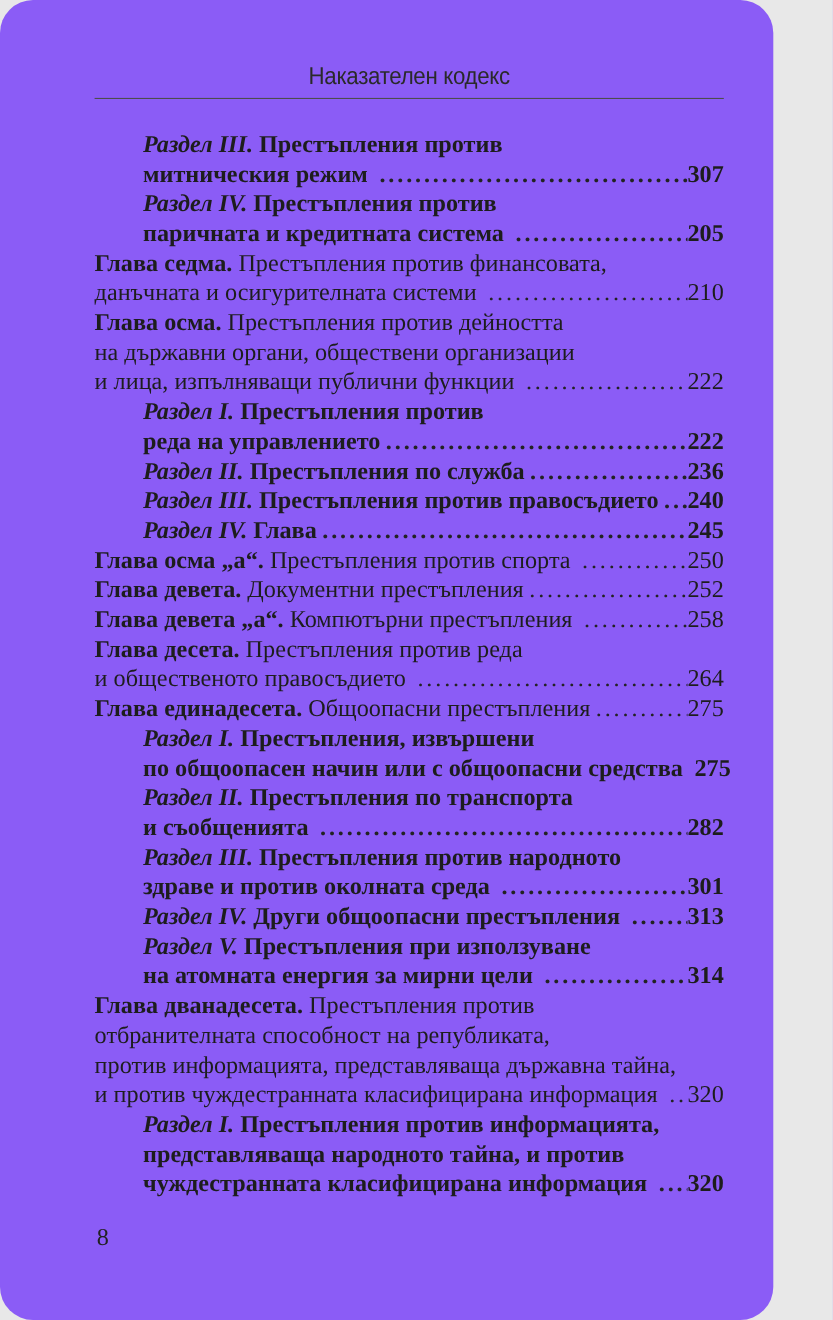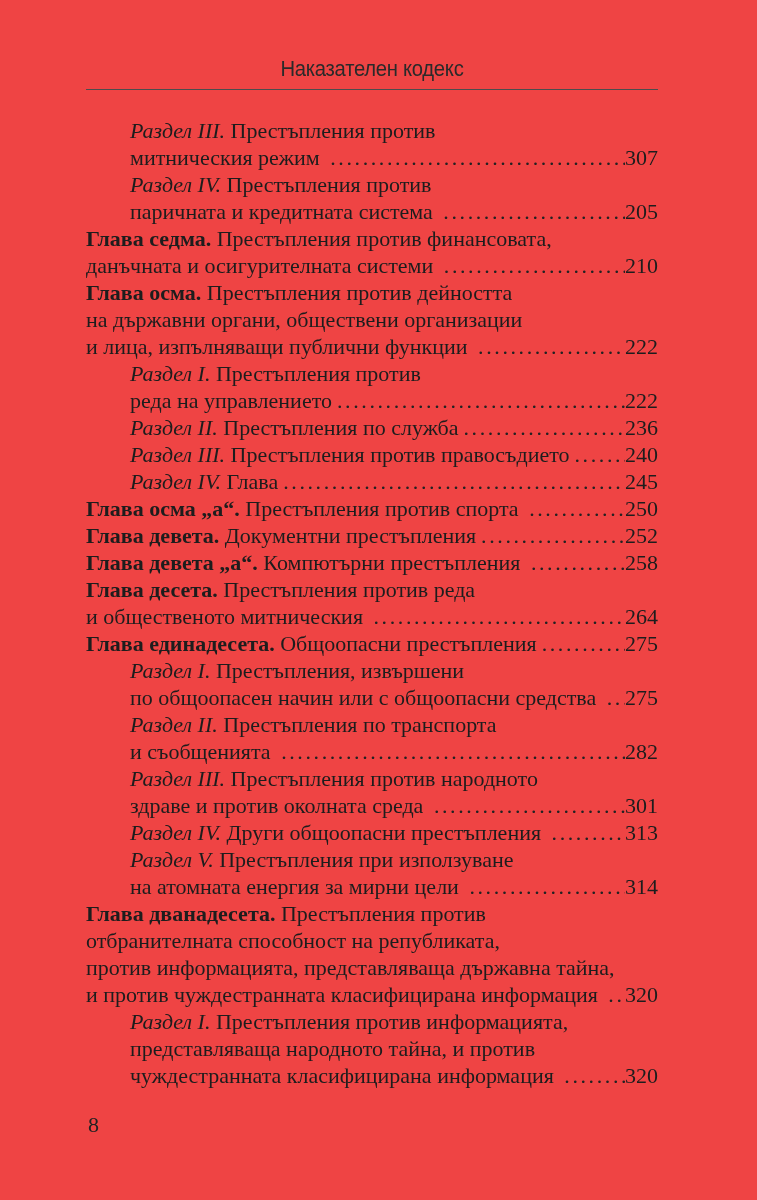--- a/index.html
+++ b/index.html
@@ -2,26 +2,27 @@
 <html><head>
 <meta charset="utf-8">
 <style>
   html, body {
     margin: 0;
     padding: 0;
     background: #e8e8e8;
   }
   .page {
     position: relative;
-    width: 757px;
+    width: 703px;
     height: 1200px;
-    background: #ef4444;
+    background: #8b5cf6;
     font-family: "Liberation Serif", serif;
     color: #1d1d1d;
     overflow: hidden;
+    border-radius: 30px;
   }
   .running-header {
     position: absolute;
     top: 56px;
     left: 86px;
     width: 572px;
     text-align: center;
     font-family: "Liberation Sans", sans-serif;
     font-size: 22px;
     letter-spacing: -0.3px;
@@ -43,20 +44,21 @@
     width: 572px;
     font-size: 22px;
     line-height: 27px;
   }
   .row {
     display: flex;
     align-items: baseline;
   }
   .row.indent {
     padding-left: 44px;
+    font-weight: bold;
   }
   .label {
     white-space: pre;
     flex: 0 0 auto;
   }
   .prefix.italic { font-style: italic; }
   .prefix.bold   { font-weight: bold; }
   .dots {
     flex: 1 1 auto;
     min-width: 0;
@@ -158,21 +160,21 @@
       </div>
       <div class="row">
         <span class="label"><span class="prefix bold">Глава девета „а“.</span><span> Компютърни престъпления </span></span>
         <span class="dots"></span>
         <span class="pg">258</span>
       </div>
       <div class="row">
         <span class="label"><span class="prefix bold">Глава десета.</span><span> Престъпления против реда</span></span>
       </div>
       <div class="row">
-        <span class="label"><span>и общественото митническия </span></span>
+        <span class="label"><span>и общественото правосъдието </span></span>
         <span class="dots"></span>
         <span class="pg">264</span>
       </div>
       <div class="row">
         <span class="label"><span class="prefix bold">Глава единадесета.</span><span> Общоопасни престъпления</span></span>
         <span class="dots"></span>
         <span class="pg">275</span>
       </div>
       <div class="row indent">
         <span class="label"><span class="prefix italic">Раздел I.</span><span> Престъпления, извършени</span></span>

